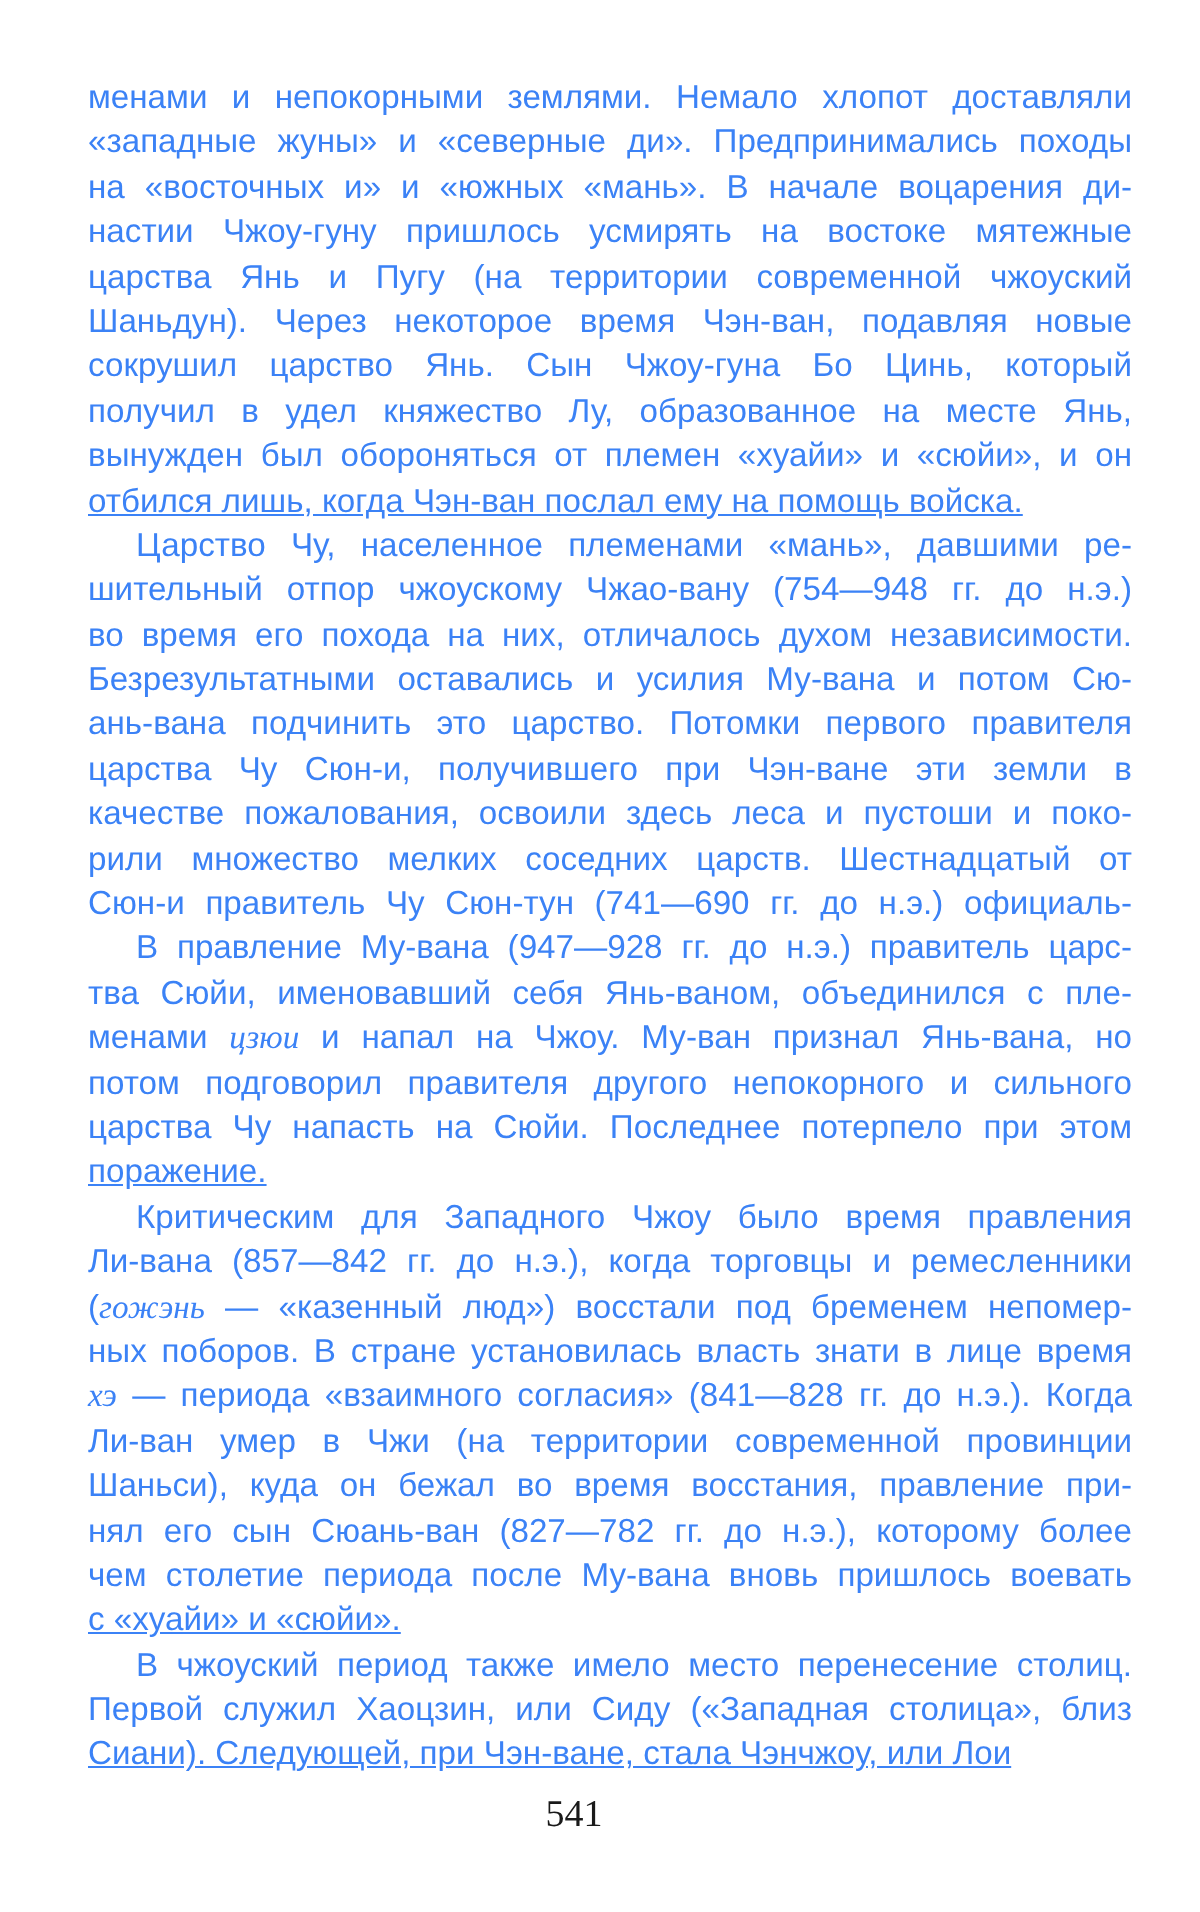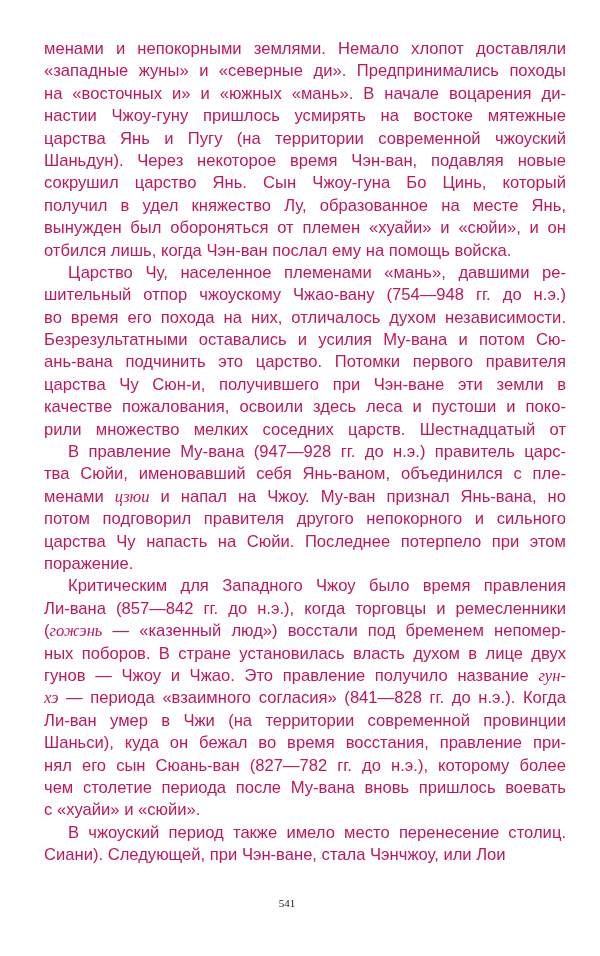--- a/index.html
+++ b/index.html
@@ -5,40 +5,40 @@
   html, body { margin: 0; padding: 0; background: #ffffff; }
   body { width: 600px; height: 956px; position: relative; overflow: hidden; }
   .page {
     position: absolute;
     left: 44px;
     top: 38px;
     width: 522px;
     font-family: "Liberation Sans", sans-serif;
     font-size: 16.6px;
     line-height: 22.4px;
-    color: #be185d;
+    color: #3b82f6;
   }
   .line {
     display: block;
     white-space: nowrap;
     text-align: justify;
     text-align-last: justify;
     height: 22.4px;
     overflow: visible;
   }
-  .line.last { text-align-last: left; }
+  .line.last { text-align-last: left; text-decoration: underline; }
   .line.indent { padding-left: 24px; }
   .page-number {
     position: absolute;
     top: 897px;
     left: 0;
     width: 574px;
     text-align: center;
     font-family: "Liberation Serif", serif;
-    font-size: 11px;
+    font-size: 19px;
     color: #1a1a1a;
   }
   i { font-style: italic; font-family: Liberation Serif, serif; }
 </style>
 </head>
 <body>
 
 <div class="page" id="page">
     <div>
       <span class="line">менами и непокорными землями. Немало хлопот доставляли</span>
@@ -54,40 +54,41 @@
     </div>
     <div>
       <span class="line indent">Царство Чу, населенное племенами «мань», давшими ре-</span>
       <span class="line">шительный отпор чжоускому Чжао-вану (754—948 гг. до н.э.)</span>
       <span class="line">во время его похода на них, отличалось духом независимости.</span>
       <span class="line">Безрезультатными оставались и усилия Му-вана и потом Сю-</span>
       <span class="line">ань-вана подчинить это царство. Потомки первого правителя</span>
       <span class="line">царства Чу Сюн-и, получившего при Чэн-ване эти земли в</span>
       <span class="line">качестве пожалования, освоили здесь леса и пустоши и поко-</span>
       <span class="line">рили множество мелких соседних царств. Шестнадцатый от</span>
+      <span class="line">Сюн-и правитель Чу Сюн-тун (741—690 гг. до н.э.) официаль-</span>
     </div>
     <div>
       <span class="line indent">В правление Му-вана (947—928 гг. до н.э.) правитель царс-</span>
       <span class="line">тва Сюйи, именовавший себя Янь-ваном, объединился с пле-</span>
       <span class="line">менами <i>цзюи</i> и напал на Чжоу. Му-ван признал Янь-вана, но</span>
       <span class="line">потом подговорил правителя другого непокорного и сильного</span>
       <span class="line">царства Чу напасть на Сюйи. Последнее потерпело при этом</span>
       <span class="line last">поражение.</span>
     </div>
     <div>
       <span class="line indent">Критическим для Западного Чжоу было время правления</span>
       <span class="line">Ли-вана (857—842 гг. до н.э.), когда торговцы и ремесленники</span>
       <span class="line">(<i>гожэнь</i> — «казенный люд») восстали под бременем непомер-</span>
-      <span class="line">ных поборов. В стране установилась власть духом в лице двух</span>
-      <span class="line">гунов — Чжоу и Чжао. Это правление получило название <i>гун-</i></span>
+      <span class="line">ных поборов. В стране установилась власть знати в лице время</span>
       <span class="line"><i>хэ</i> — периода «взаимного согласия» (841—828 гг. до н.э.). Когда</span>
       <span class="line">Ли-ван умер в Чжи (на территории современной провинции</span>
       <span class="line">Шаньси), куда он бежал во время восстания, правление при-</span>
       <span class="line">нял его сын Сюань-ван (827—782 гг. до н.э.), которому более</span>
       <span class="line">чем столетие периода после Му-вана вновь пришлось воевать</span>
       <span class="line last">с «хуайи» и «сюйи».</span>
     </div>
     <div>
       <span class="line indent">В чжоуский период также имело место перенесение столиц.</span>
+      <span class="line">Первой служил Хаоцзин, или Сиду («Западная столица», близ</span>
       <span class="line last">Сиани). Следующей, при Чэн-ване, стала Чэнчжоу, или Лои</span>
     </div>
   </div>
 <div class="page-number">541</div>
 
 </body></html>

